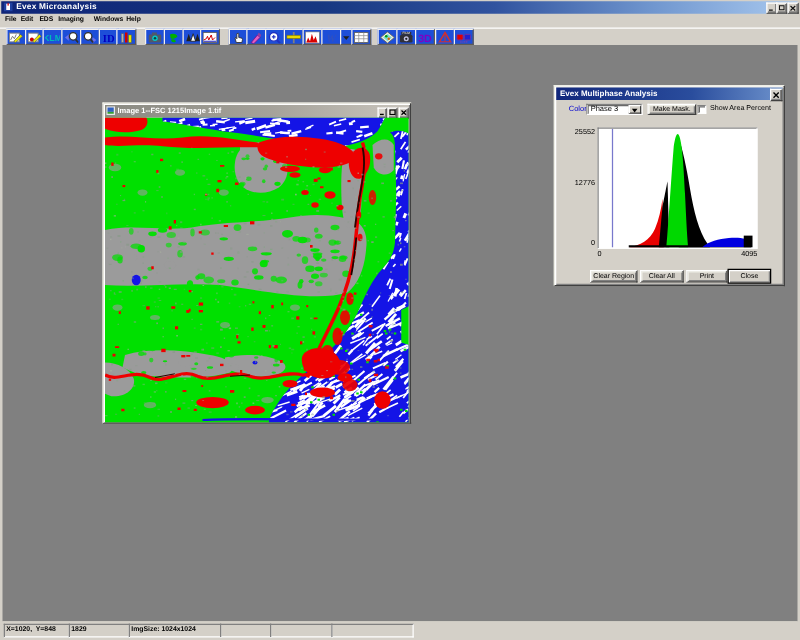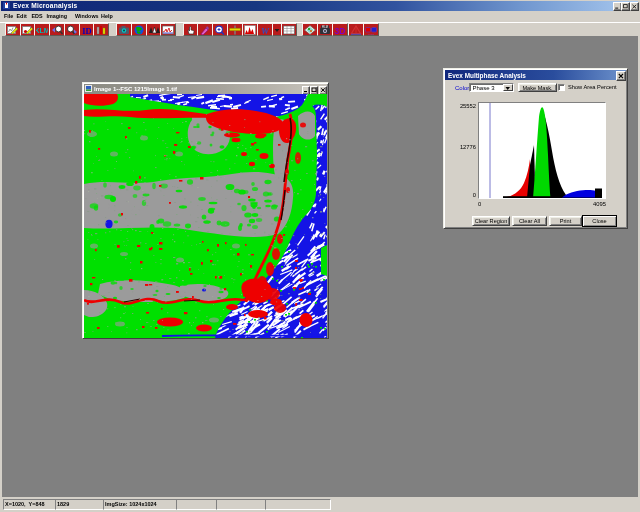--- a/index.html
+++ b/index.html
@@ -1,16 +1,16 @@
 <!DOCTYPE html>
 <html><head><meta charset="utf-8"><style>
 html,body{margin:0;padding:0;width:640px;height:512px;overflow:hidden;background:#D4D0C8;font-family:"Liberation Sans",sans-serif;}
 .abs{position:absolute;}
 svg{display:block;}
-.tbtn{position:absolute;top:0px;height:11px;border:1px solid;border-color:#f4f2ee #5f5b54 #5f5b54 #f4f2ee;background:#b91c1c;display:flex;align-items:center;justify-content:center;text-align:right;}
+.tbtn{position:absolute;top:0px;height:11px;border:1px solid;border-color:#f4f2ee #5f5b54 #5f5b54 #f4f2ee;background:#1d4ed8;display:flex;align-items:center;justify-content:center;text-align:right;}
 .wbtn{position:absolute;background:#D4D0C8;border:1px solid;border-color:#fff #404040 #404040 #fff;box-shadow:inset -1px -1px 0 #808080;font-size:5px;color:#000;text-align:center;}
 .panel{position:absolute;top:2px;height:9px;border:1px solid;border-color:#808080 #fff #fff #808080;font-size:5.5px;color:#000;padding-left:1px;line-height:9px;white-space:nowrap;overflow:hidden;}
 .btn{position:absolute;background:#D4D0C8;border:1px solid;border-color:#fff #404040 #404040 #fff;box-shadow:inset 1px 1px 0 #eeeee6, inset -1px -1px 0 #808080;font-size:5.6px;color:#000;display:flex;align-items:center;justify-content:center;}
 </style></head><body>
 <div class="abs" style="left:0;top:0;width:640px;height:512px;background:#D4D0C8;">
 <div class="abs" style="left:1px;top:1px;width:637px;height:10px;background:linear-gradient(90deg,#0f2577 0%,#173781 40%,#31539f 62%,#7197cf 82%,#a9c9ef 100%);"></div>
 <div class="abs" style="left:3px;top:2px;width:8px;height:8px;">
       <svg width="8" height="8">
         <rect x="0" y="0" width="7" height="7" fill="#2040a0"></rect>
         <rect x="2" y="1" width="3" height="5" fill="#fff"></rect>

